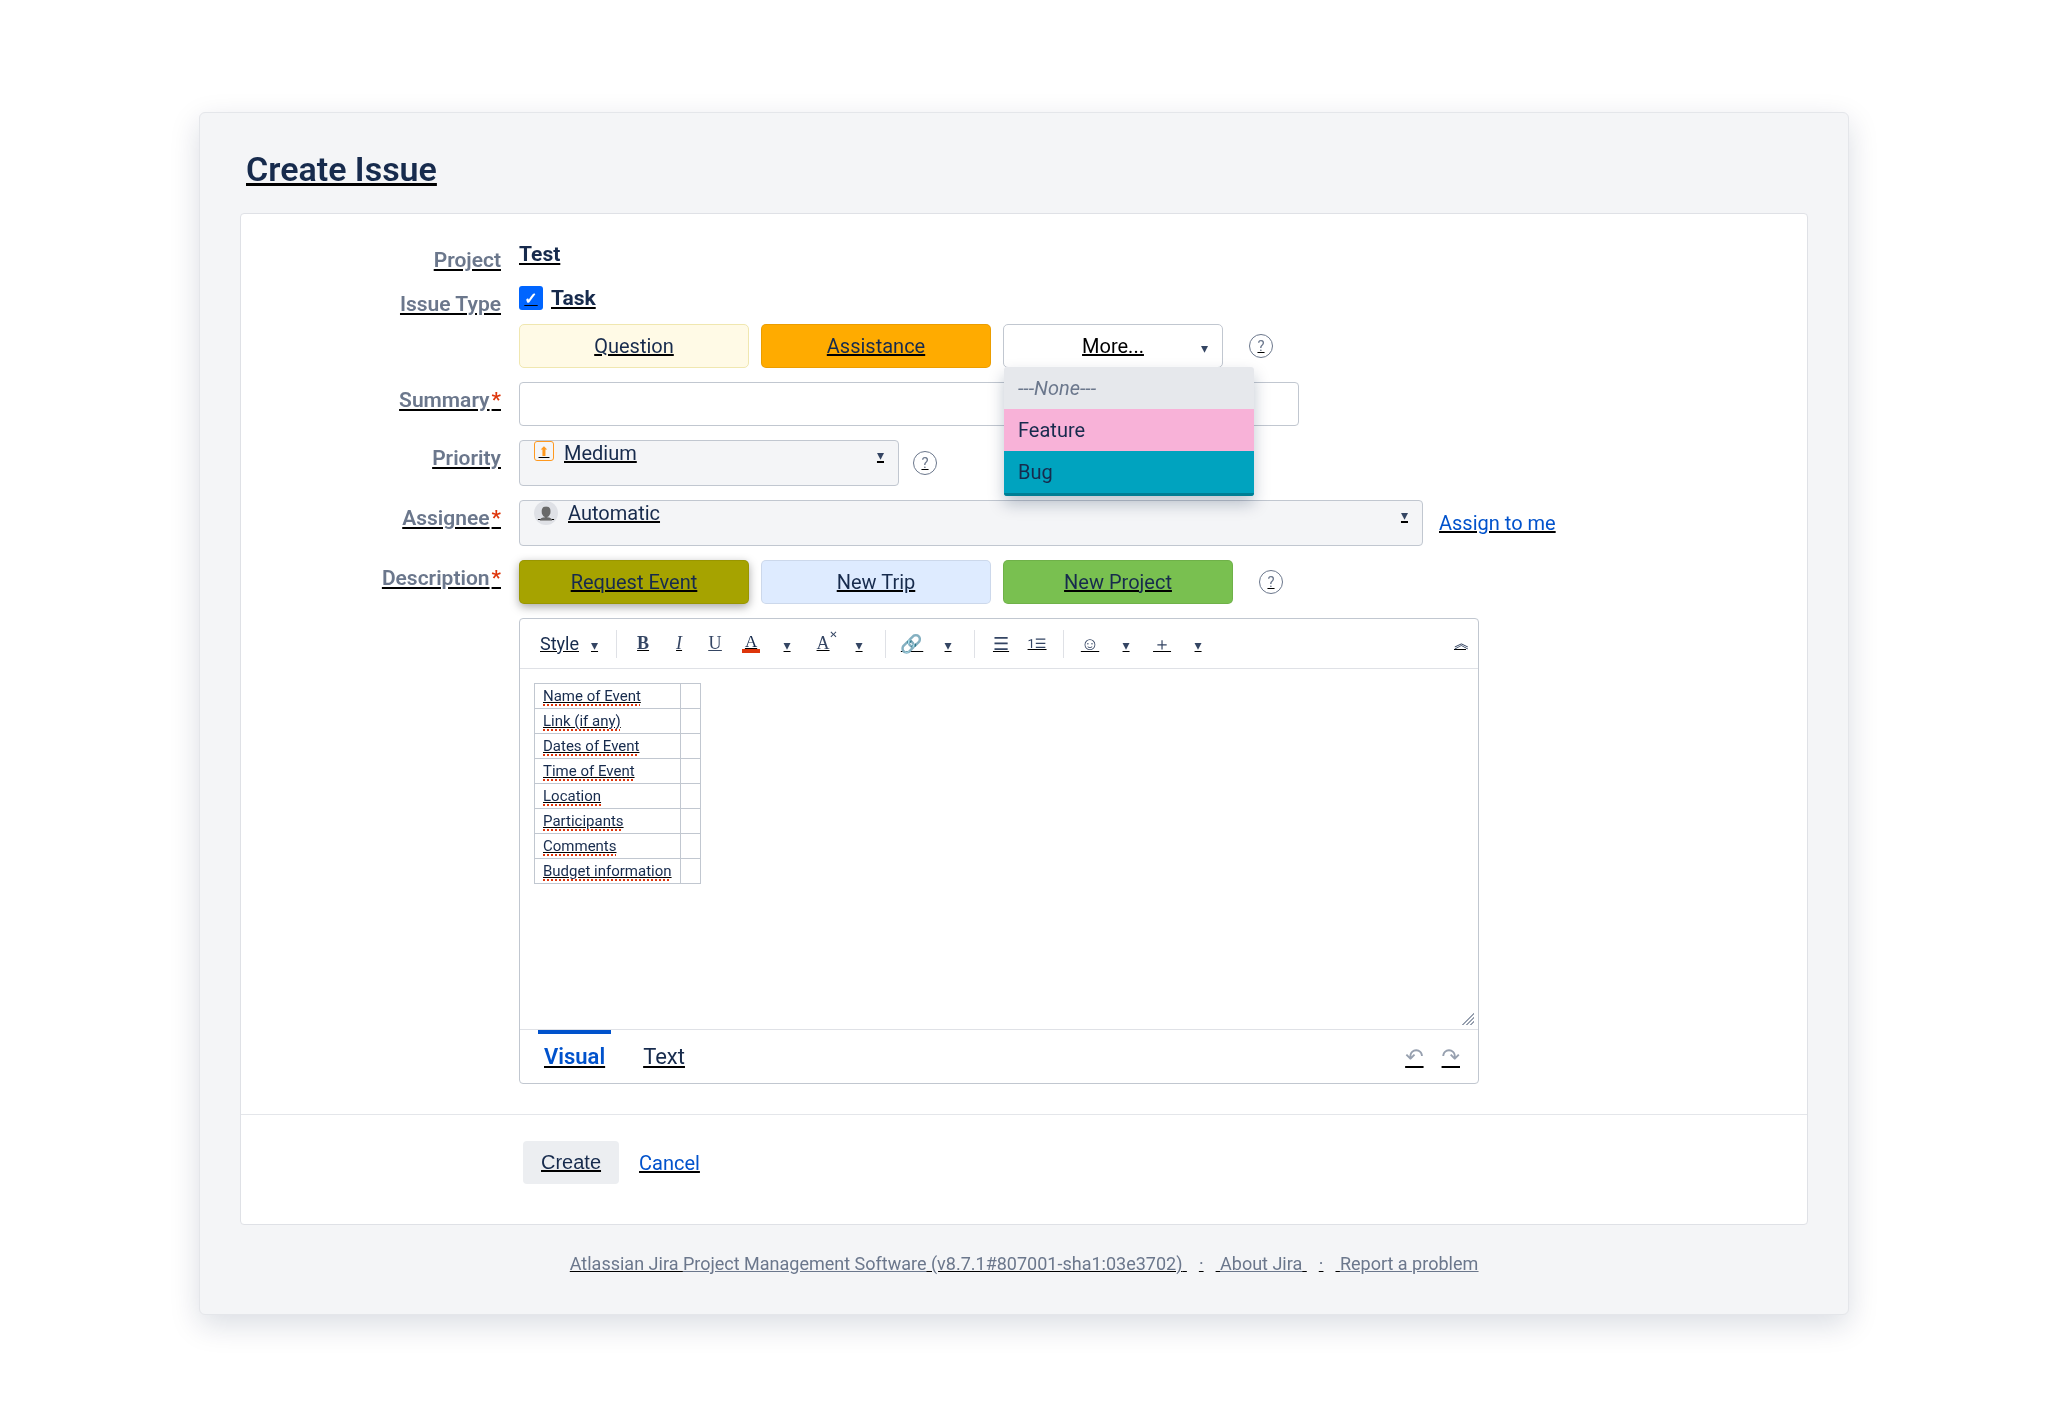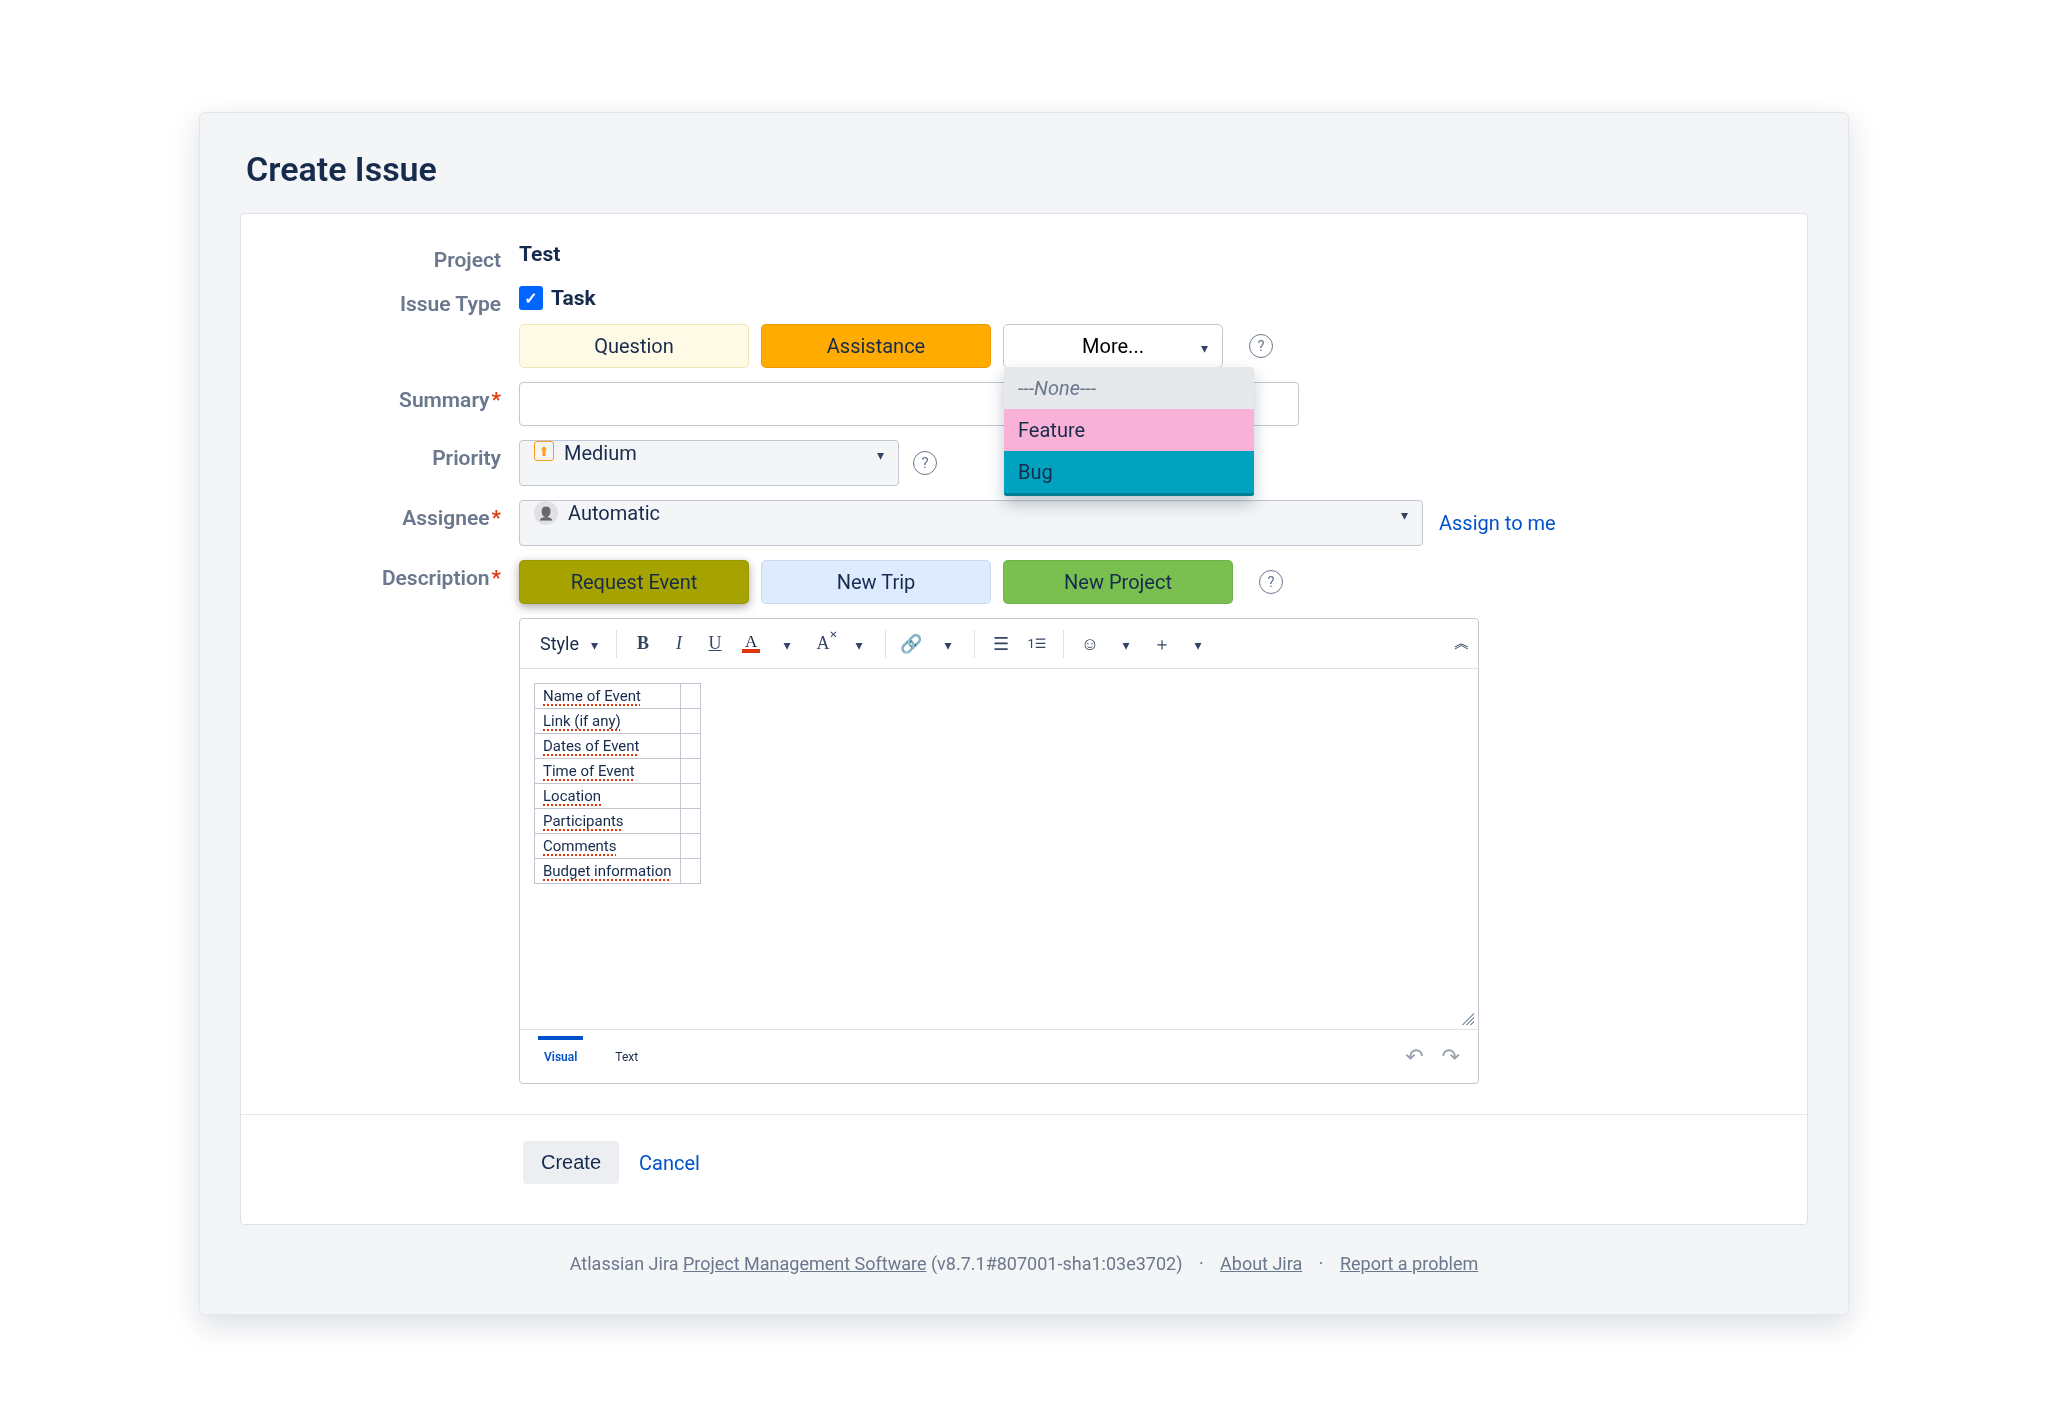--- a/index.html
+++ b/index.html
@@ -21,20 +21,21 @@
     justify-content:center;
   }
   .page {
     width:1650px;
     background:#f4f5f7;
     border:1px solid #e4e6ea;
     border-radius:6px;
     box-shadow:0 10px 30px rgba(9,30,66,0.15);
     padding:36px 40px 40px 40px;
     position:relative;
+    text-decoration:underline;
   }
   h1.title {
     font-size:34px;
     font-weight:600;
     color:#172b4d;
     margin:0 0 24px 6px;
   }
   .panel {
     background:#fff;
     border:1px solid #dfe1e6;
@@ -178,21 +179,21 @@
     width:14px; height:14px;
     background:
       linear-gradient(135deg, transparent 55%, #97a0af 55% 62%, transparent 62%),
       linear-gradient(135deg, transparent 70%, #97a0af 70% 77%, transparent 77%),
       linear-gradient(135deg, transparent 85%, #97a0af 85% 92%, transparent 92%);
   }
   .editor-foot {
     height:54px; border-top:1px solid #dfe1e6;
     display:flex; align-items:center; padding:0 18px;
   }
-  .mode-tab { font-size:12px; padding:10px 6px; margin-right:26px; cursor:pointer; color:#172b4d;}
+  .mode-tab { font-size:22px; padding:10px 6px; margin-right:26px; cursor:pointer; color:#172b4d;}
   .mode-tab.active { color:#0052cc; font-weight:600; border-top:4px solid #0052cc; margin-top:-4px;}
   .undo-redo { margin-left:auto; display:flex; gap:18px; color:#97a0af; font-size:22px;}
   hr.div { border:none; border-top:1px solid #e4e6ea; margin:30px -48px 26px -48px;}
   .actions { display:flex; align-items:center; gap:20px; padding-left:234px;}
   .btn-create {
     background:#eceef1; border:none; border-radius:4px;
     padding:10px 18px; font-size:20px; color:#172b4d; cursor:pointer;
   }
   .btn-cancel { color:#0052cc; font-size:20px; cursor:pointer; }
 

